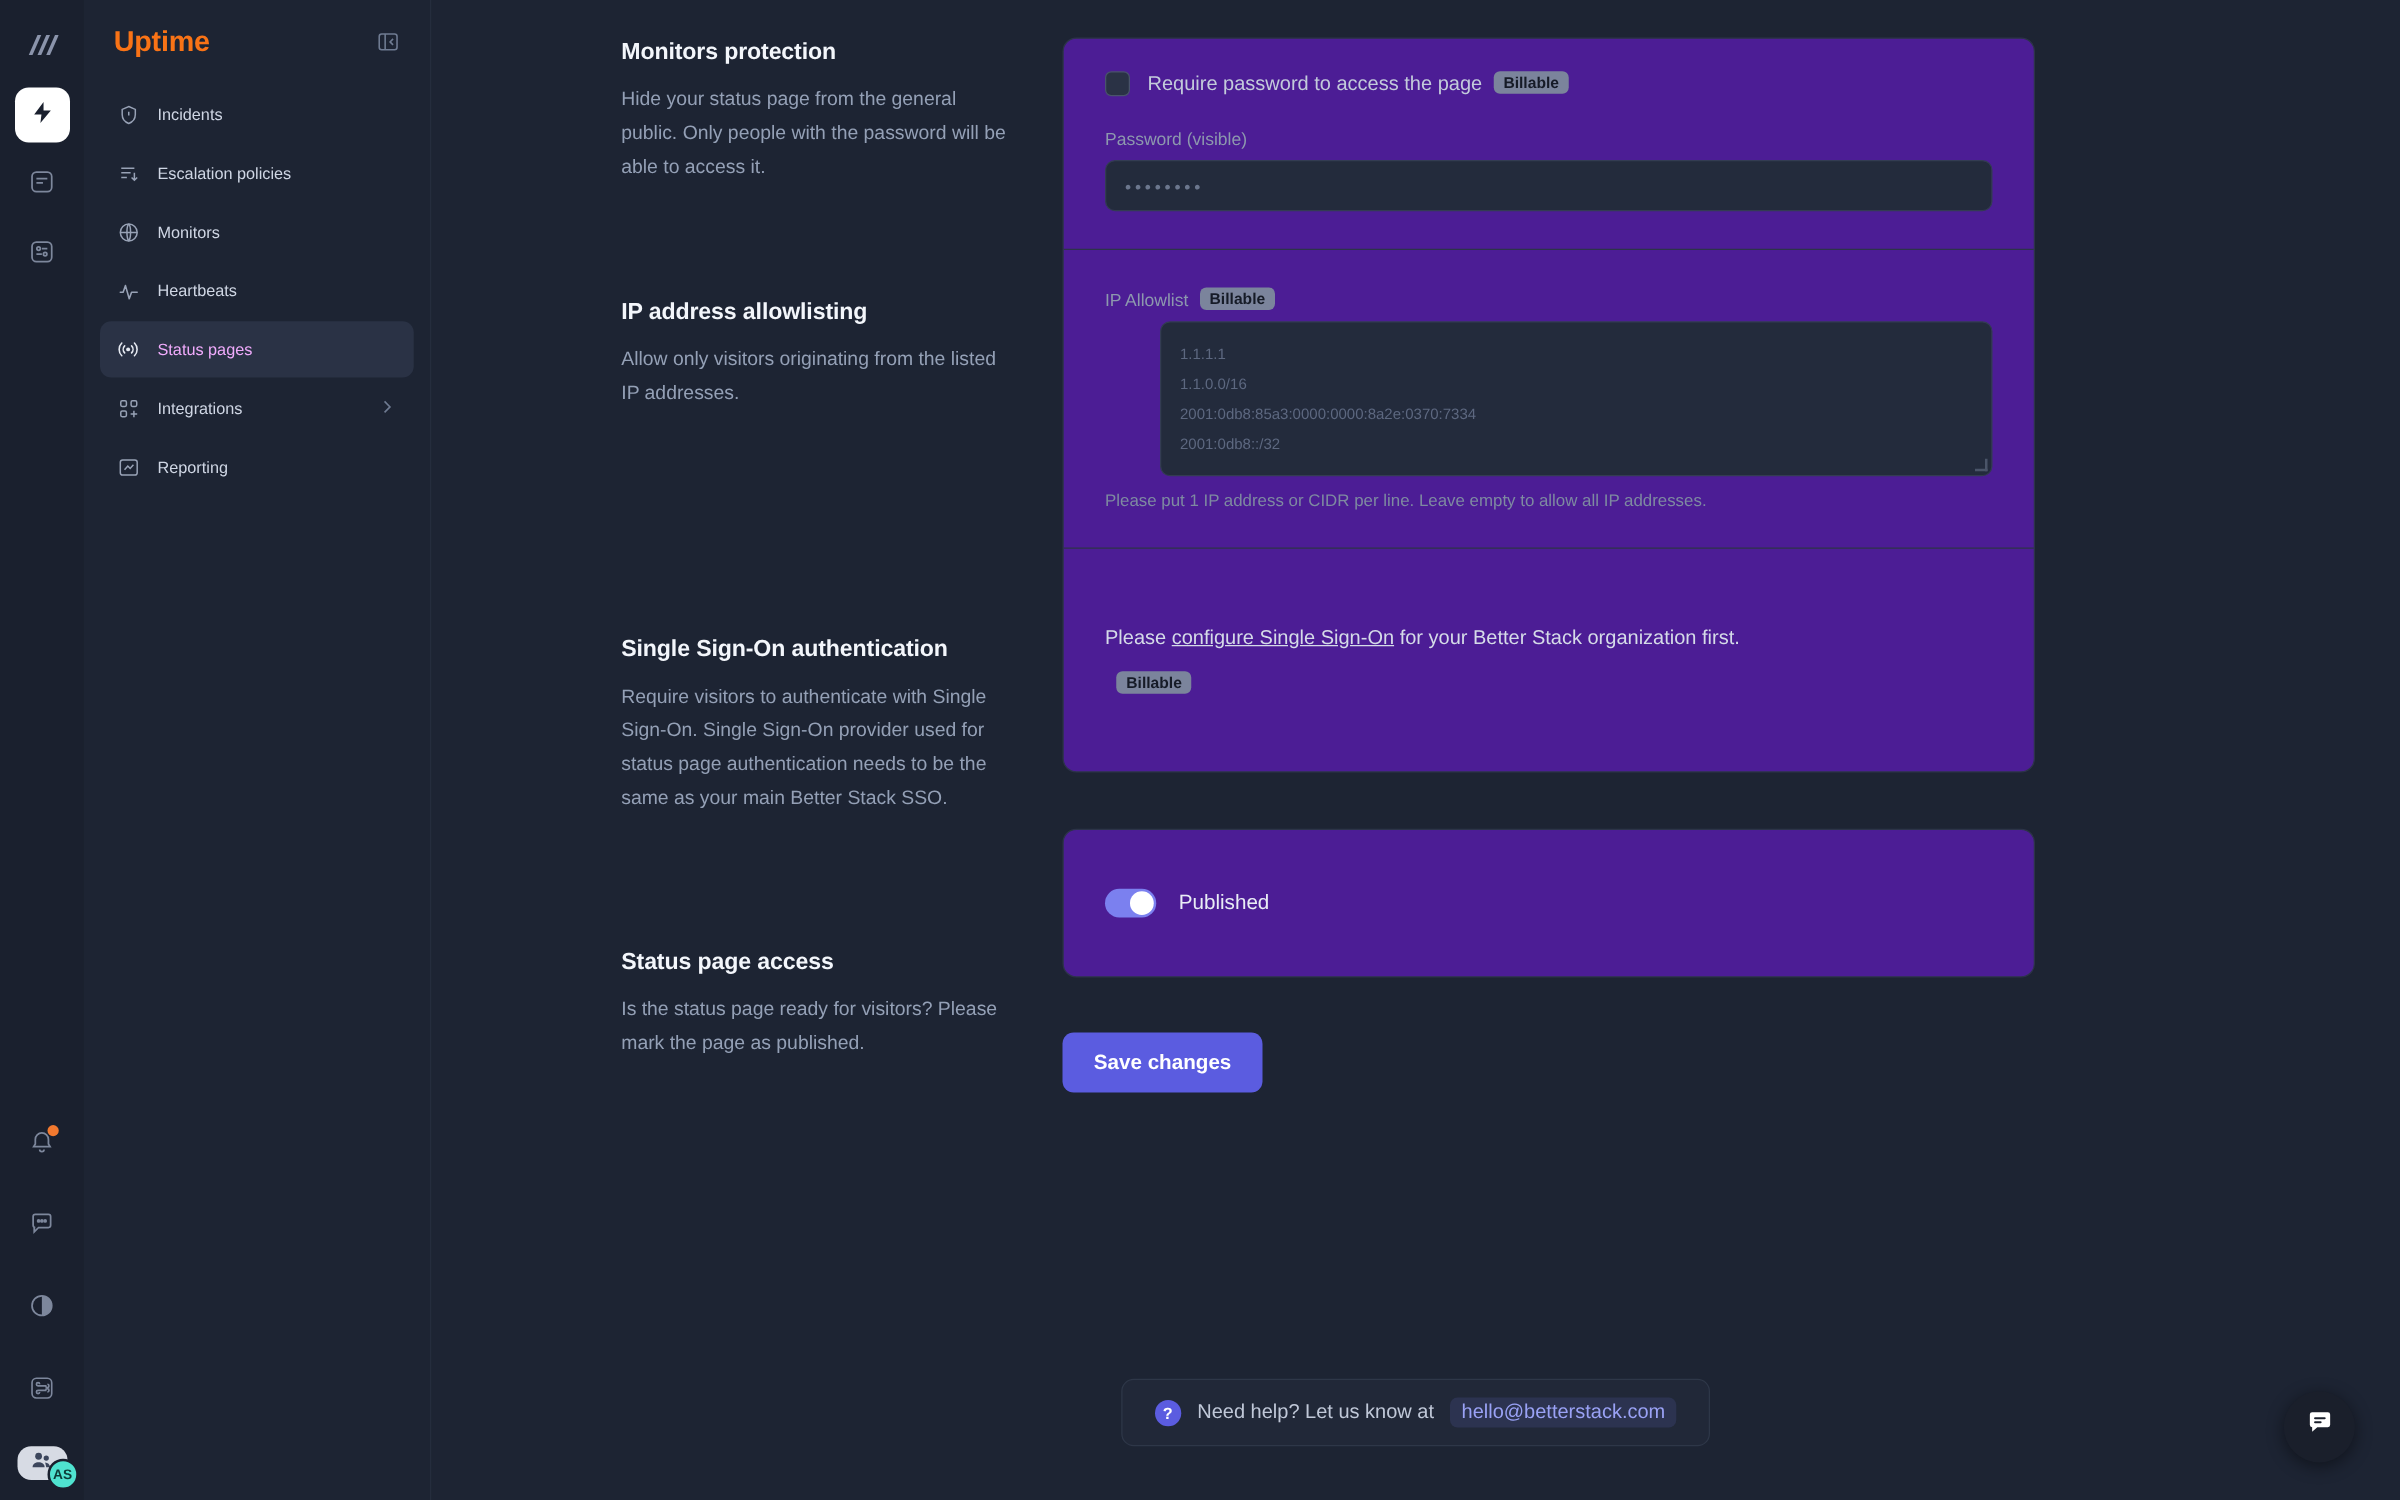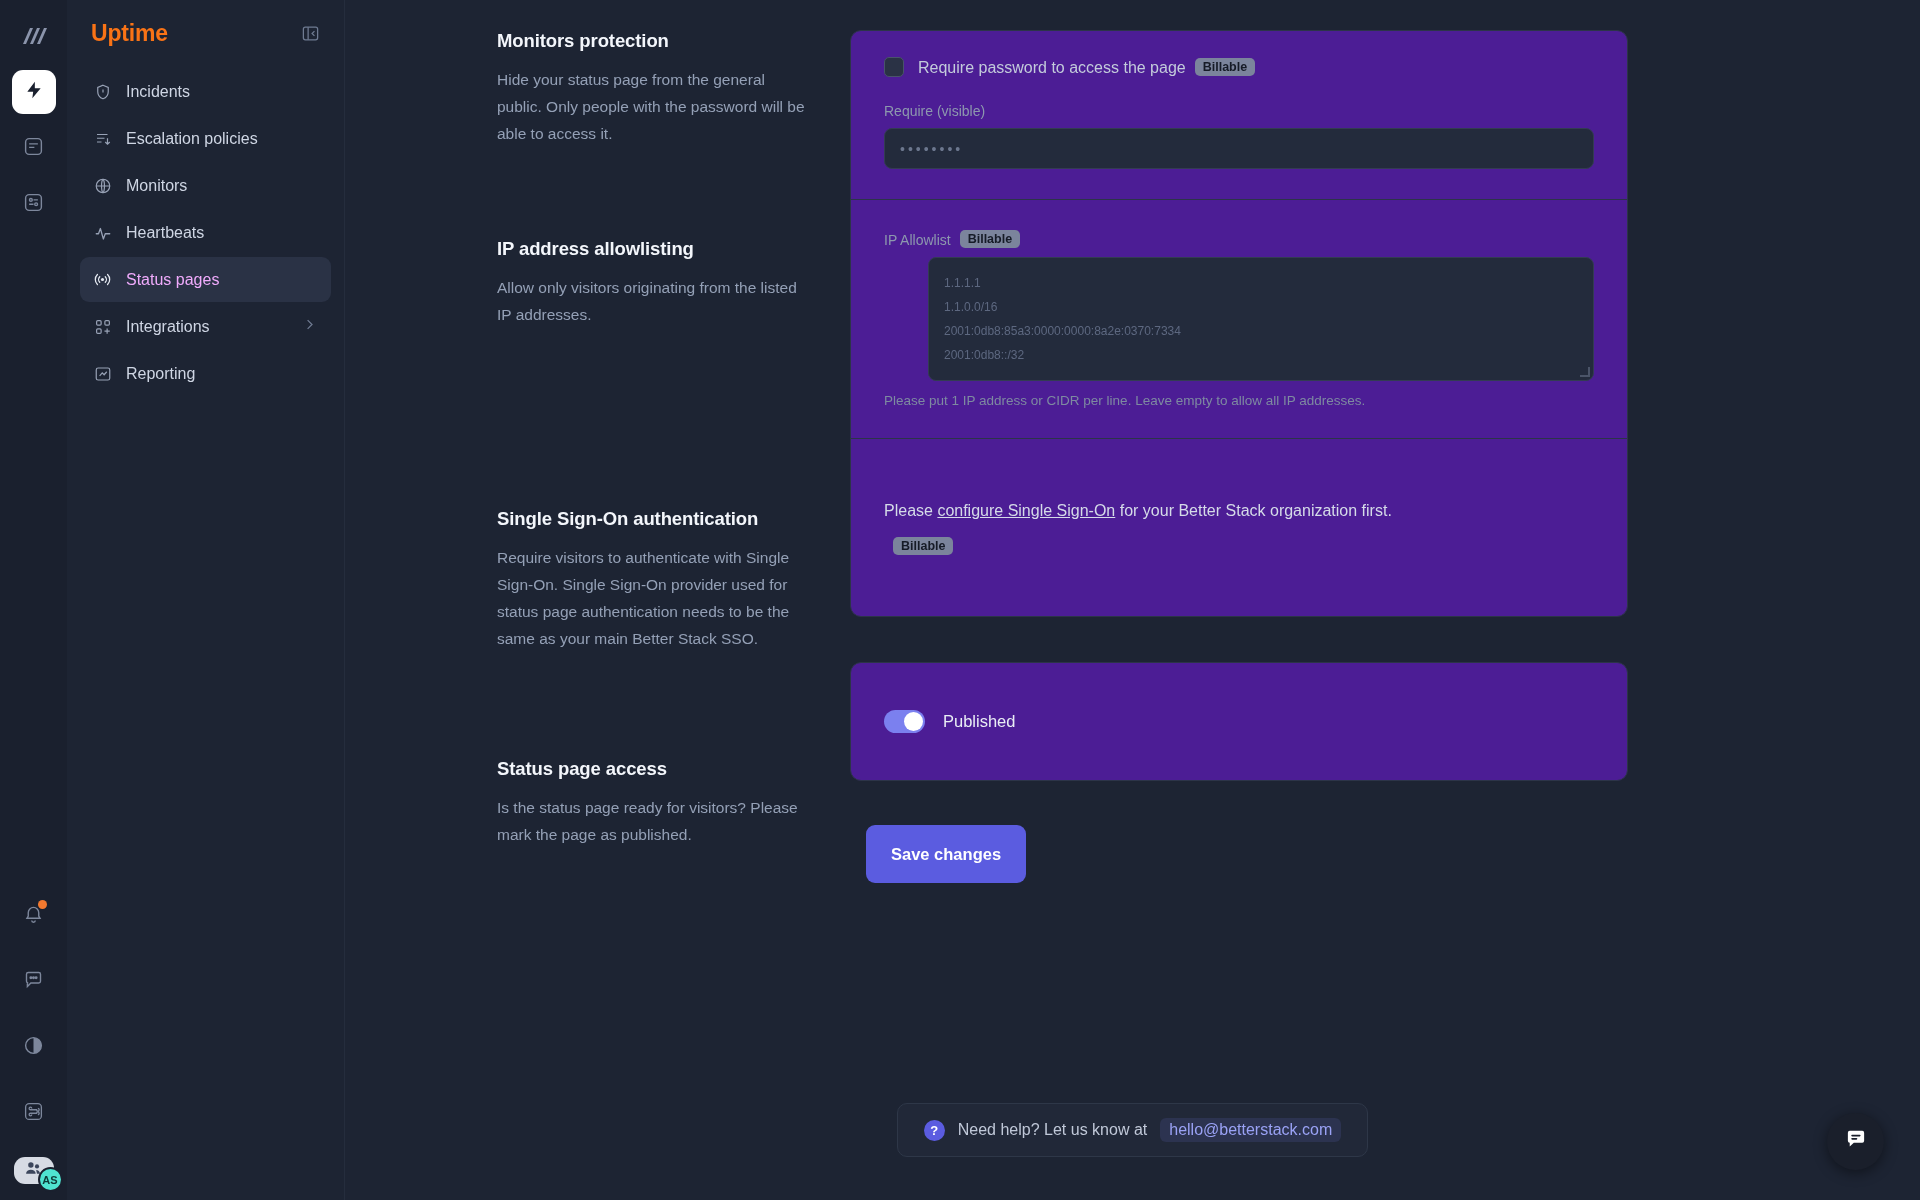--- a/index.html
+++ b/index.html
@@ -57,21 +57,21 @@
   }
   .nav-head{
     display:flex;align-items:center;justify-content:space-between;
     padding: 4px 11px 0 11px; margin-bottom: 22px;
   }
   .nav-title{ font-size:23px; font-weight:700; color:#f97316; letter-spacing:-0.2px;}
   .collapse-icon{ color:#6f7b92; display:flex; }
   .nav-item{
     display:flex; align-items:center; gap:14px;
     height:45px; padding: 0 13px; border-radius:9px;
-    color:#cfd6e4; font-size:16px; margin-bottom: 2px;
+    color:#cfd6e4; font-size:13px; margin-bottom: 2px;
     position:relative;
   }
   .nav-item .ico{ color:#98a2b6; display:flex; width:19px; justify-content:center;}
   .nav-item.active{ background:#2a3245; color:#f0abfc; }
   .nav-item.active .ico{ color:#e6eaf2; }
   .nav-item .chev{ position:absolute; right:14px; color:#6f7b92; }
 
   
   .main{ flex:1; height:1200px; position:relative; overflow:hidden; }
   .content{ padding: 30px 0 0 0; }
@@ -127,22 +127,22 @@
     width:41px; height:23px; border-radius:12px; background:#7b80ef;
     position:relative; flex:0 0 41px;
   }
   .toggle .knob{
     position:absolute; right:2px; top:2px; width:19px;height:19px;border-radius:50%;
     background:#ffffff;
   }
   .toggle-label{ font-size:16.5px; color:#e9edf5; }
 
   .save-btn{
-    margin: 44px 0 0 16px; background:#5b5ce0; color:#ffffff;
-    border:none; border-radius:9px; height:58px; padding: 0 25px;
+    margin: 44px 0 0 0; background:#5b5ce0; color:#ffffff;
+    border:none; border-radius:9px; height:48px; padding: 0 25px;
     font-size:16.5px; font-weight:600; font-family:"Liberation Sans", sans-serif;
   }
 
   .footer{
     position:absolute; left:0; right:0; bottom:43px;
     display:flex; justify-content:center;
   }
   .help-pill{
     display:flex; align-items:center; gap:13px;
     background:#212838; border:1px solid #2e3748; border-radius:10px;
@@ -380,21 +380,21 @@
           <div class="card">
 
             <div class="card-sec">
               <div class="chk-row">
                 <span class="chk"></span>
                 <span class="chk-label">
                   <span>Require password to access the page</span><span class="billable">Billable</span>
                 </span>
               </div>
               <div style="margin-top:26px">
-                <div class="field-label">Require (visible)</div>
+                <div class="field-label">Password (visible)</div>
                 <div class="input">••••••••</div>
               </div>
             </div>
 
             <div class="card-div"></div>
 
             <div class="card-sec" style="padding-top:30px">
               <div class="field-label">
                 <span>IP Allowlist</span><span class="billable">Billable</span>
               </div>

